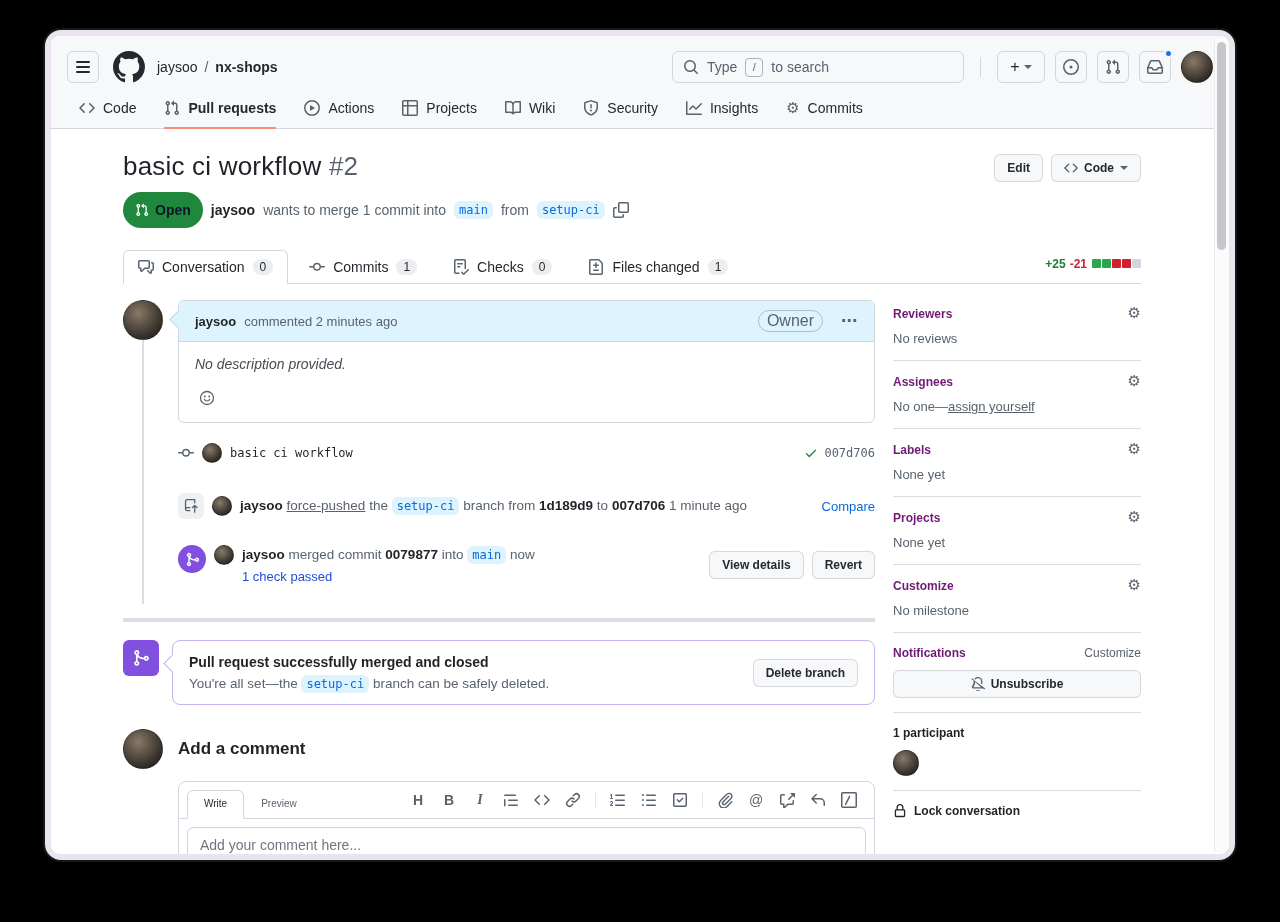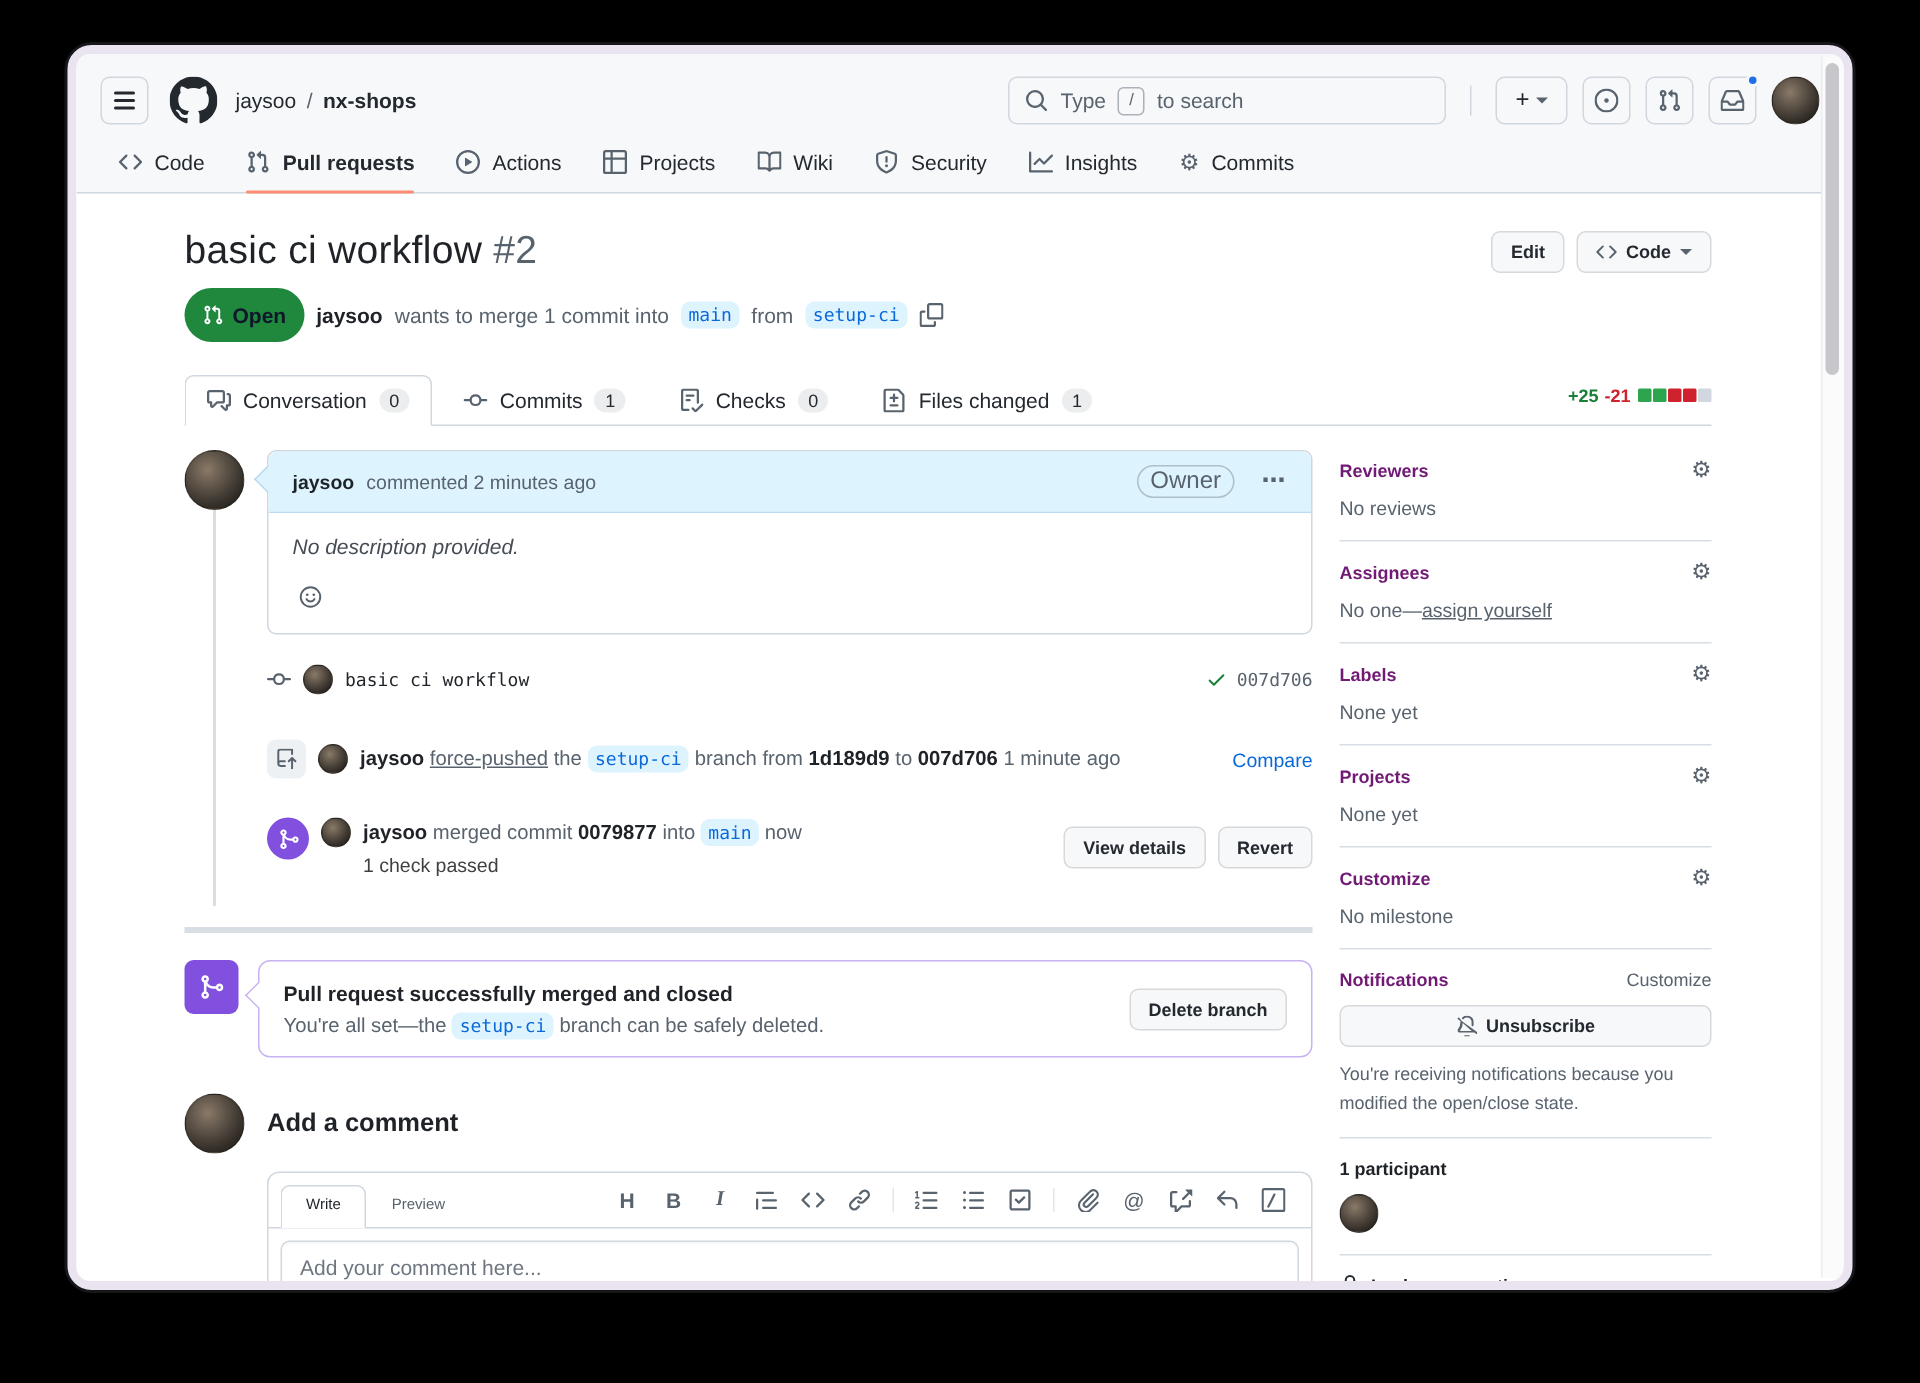--- a/index.html
+++ b/index.html
@@ -117,21 +117,21 @@
   .ev-text { font-size:13.5px; color:#59636e; line-height:1.5; }
   .ev-text .b { color:#1f2328; font-weight:700; }
   .ev-text .u { text-decoration:underline; }
   .link { color:#0969da; font-size:13px; cursor:pointer; white-space:nowrap; }
 
   .event-merge { margin-top:26px; margin-bottom:14px; }
   .merge-badge { width:28px; height:28px; border-radius:50%; background:#8250df; display:flex; align-items:center; justify-content:center; flex:none; align-self:flex-start; }
   .merge-badge svg { fill:#fff; }
   .merge-body { flex:1; min-width:0; }
   .merge-line1 { display:flex; align-items:center; gap:8px; }
-  .merge-sub { font-size:13px; color:#404040; margin-top:4px; margin-left:28px; }
+  .merge-sub { font-size:13px; color:#1d4ed8; margin-top:4px; margin-left:28px; }
   .event-btns { display:flex; gap:8px; align-self:center; }
 
   .hr-thick { height:4px; background:#d8dee4; margin-top:14px; }
 
   
   .banner-row { position:relative; margin-top:18px; display:flex; }
   .merge-square { width:36px; height:36px; border-radius:6px; background:#8250df; display:flex; align-items:center; justify-content:center; flex:none; }
   .merge-square svg { fill:#fff; width:18px; height:18px; }
   .banner { flex:1; margin-left:13px; border:1px solid #c9b2f1; border-radius:8px; padding:13px 16px; position:relative;
     display:flex; align-items:center; gap:12px; background:#fff; }
@@ -699,21 +699,20 @@
               <div class="sb-title-row">
                 <span class="sb-title">Notifications</span>
                 <span class="customize">Customize</span>
               </div>
               <button class="btn unsub-btn">
                 <svg class="ic" style="width:14px;height:14px">
                     <use href="#i-bellslash"></use>
                   </svg>
                 <span>Unsubscribe</span>
               </button>
-              <div class="sb-caption">You're receiving notifications because you modified the open/close state.</div>
             </div>
             <div class="sb-section">
               <div class="participant-title">1 participant</div>
               <div class="avatar av26" style="margin-top:10px"></div>
             </div>
             <div class="sb-section sb-last">
               <div class="lock-row">
                 <svg class="ic ic-dark" style="width:14px;height:14px">
                     <use href="#i-lock"></use>
                   </svg>

